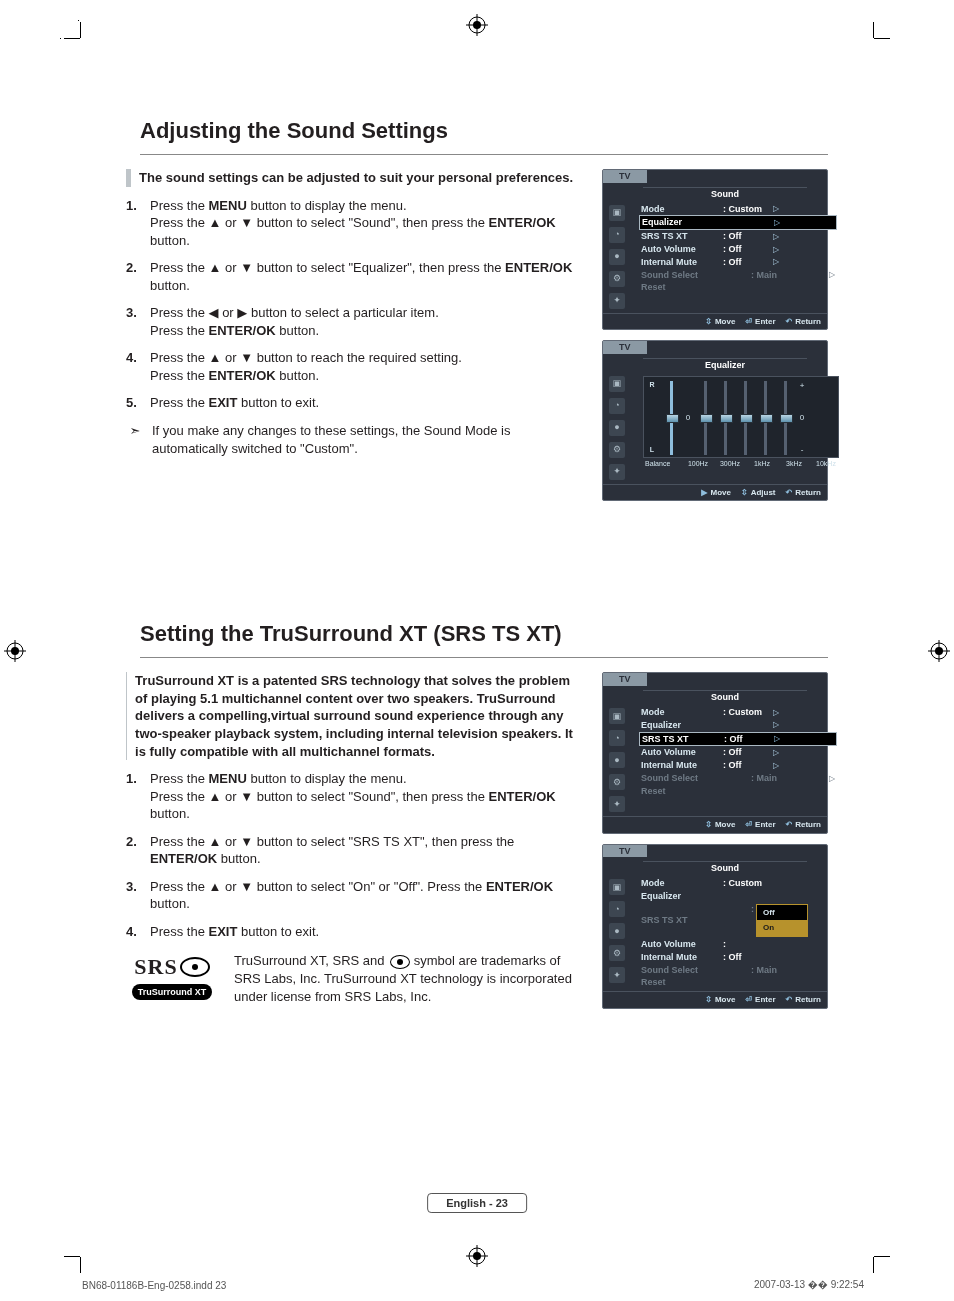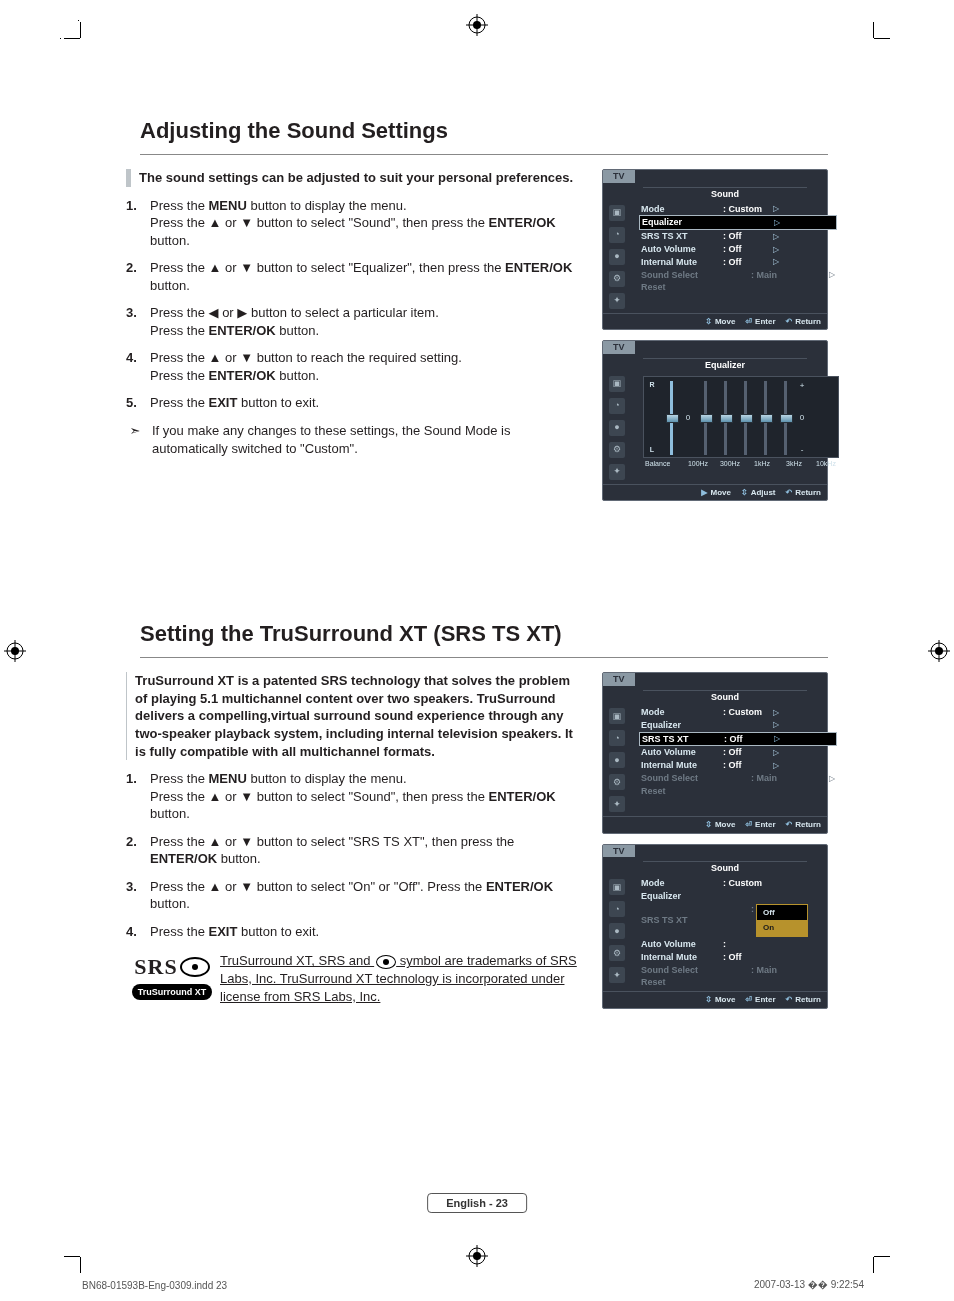--- a/index.html
+++ b/index.html
@@ -107,24 +107,23 @@
   line-height: 1.35;
 }
 .note-arrow {
   flex: none;
   width: 18px;
   text-align: center;
   font-size: 13px;
 }
 .srs-block {
   display: flex;
-  gap: 2px;
+  gap: 16px;
   margin-top: 12px;
   line-height: 1.35;
-  text-decoration: underline;
 }
 .srs-logo {
   flex: none;
   width: 92px;
   text-align: center;
 }
 .srs-text-big {
   font-family: "Times New Roman", serif;
   font-size: 22px;
   font-weight: bold;
@@ -170,21 +169,21 @@
   font-size: 9px;
   line-height: 1.2;
 }
 .osd-header {
   display:flex;
 }
 .osd-tv-tab {
   background:#8b99a4;
   color:#2b303a;
   font-weight:bold;
-  padding: 1px 10px;
+  padding: 1px 16px;
   font-size:9px;
 }
 .osd-title-bar {
   text-align:center;
   font-weight:bold;
   color:#fff;
   padding:1px 0;
   font-size:9px;
   margin: 4px 20px 0 40px;
   border-top: 1px solid #4a525e;
@@ -781,15 +780,15 @@
               </div>
           </div>
         </div>
       </div>
 
     </div>
 
     <div class="page-num">English - 23</div>
   </div>
 
-  <div class="meta-left">BN68-01593B-Eng-0309.indd   23</div>
+  <div class="meta-left">BN68-01186B-Eng-0258.indd   23</div>
   <div class="meta-right">2007-03-13   �� 9:22:54</div>
 </div>
 
 </body></html>

